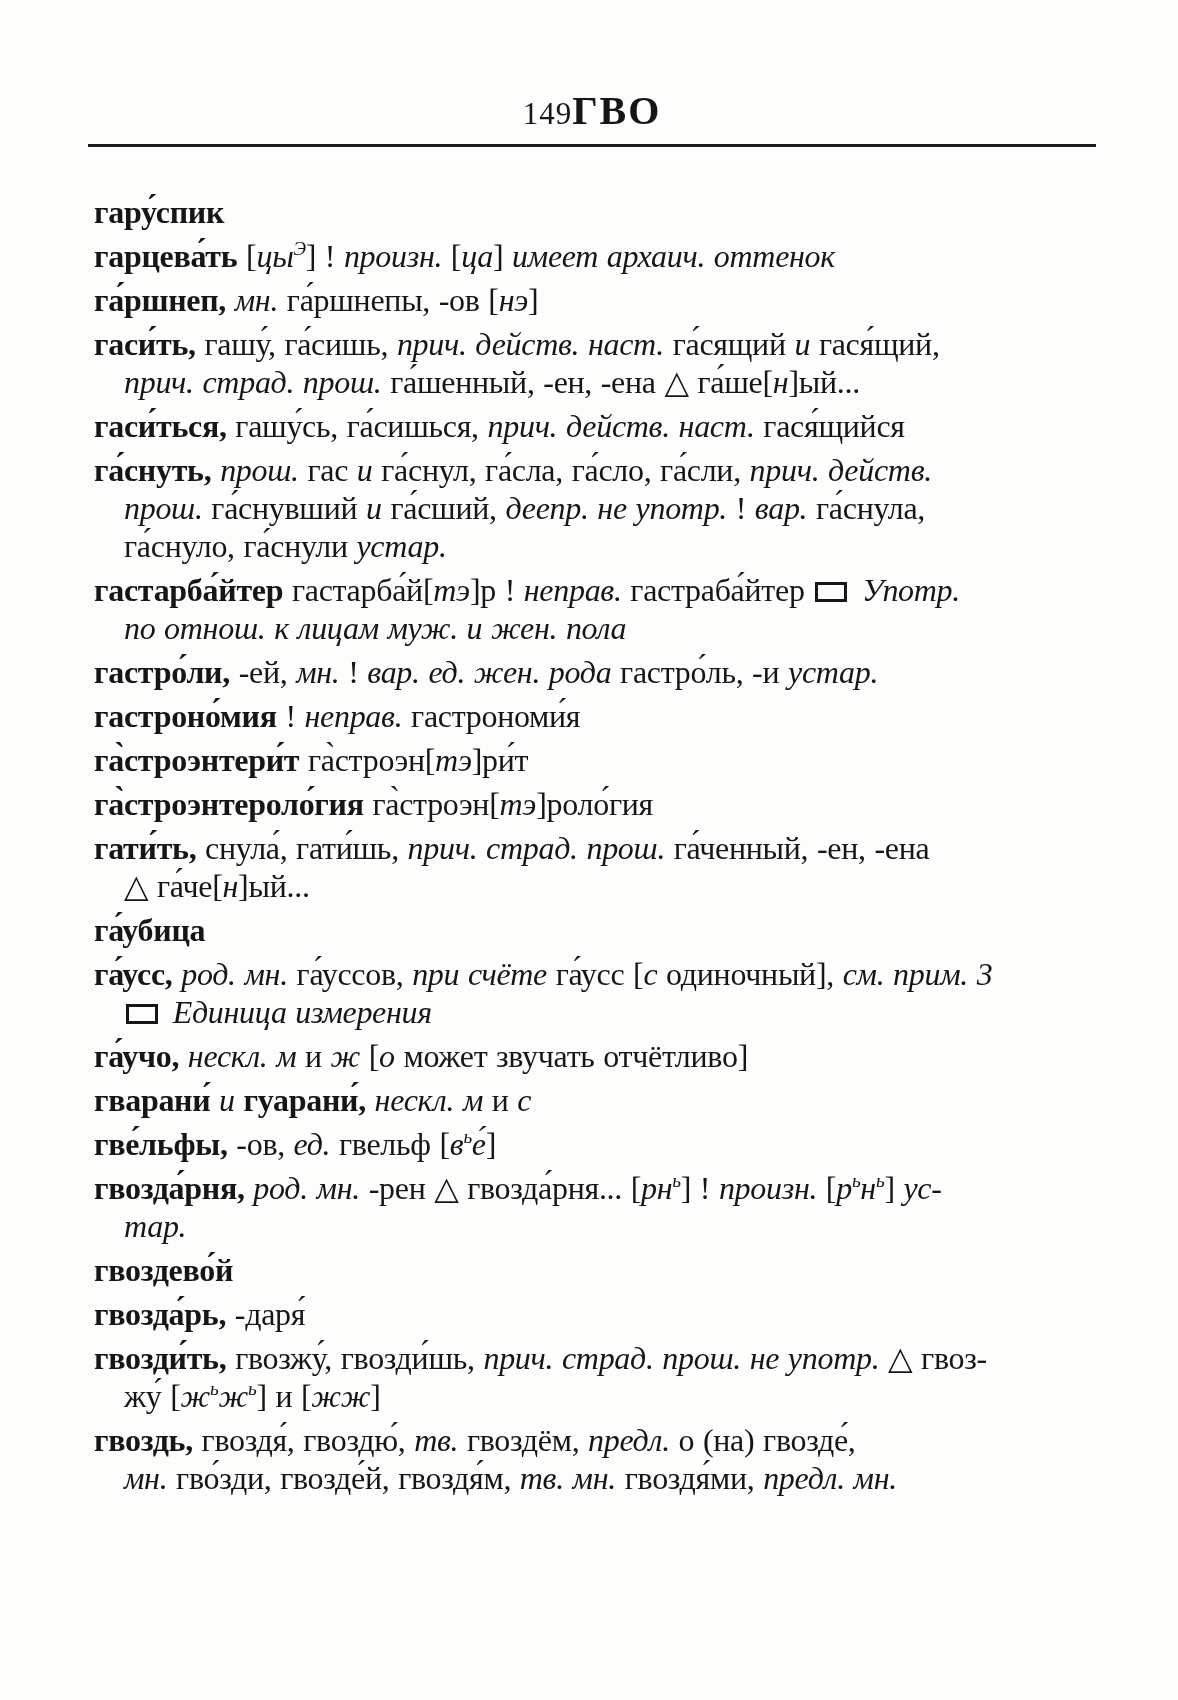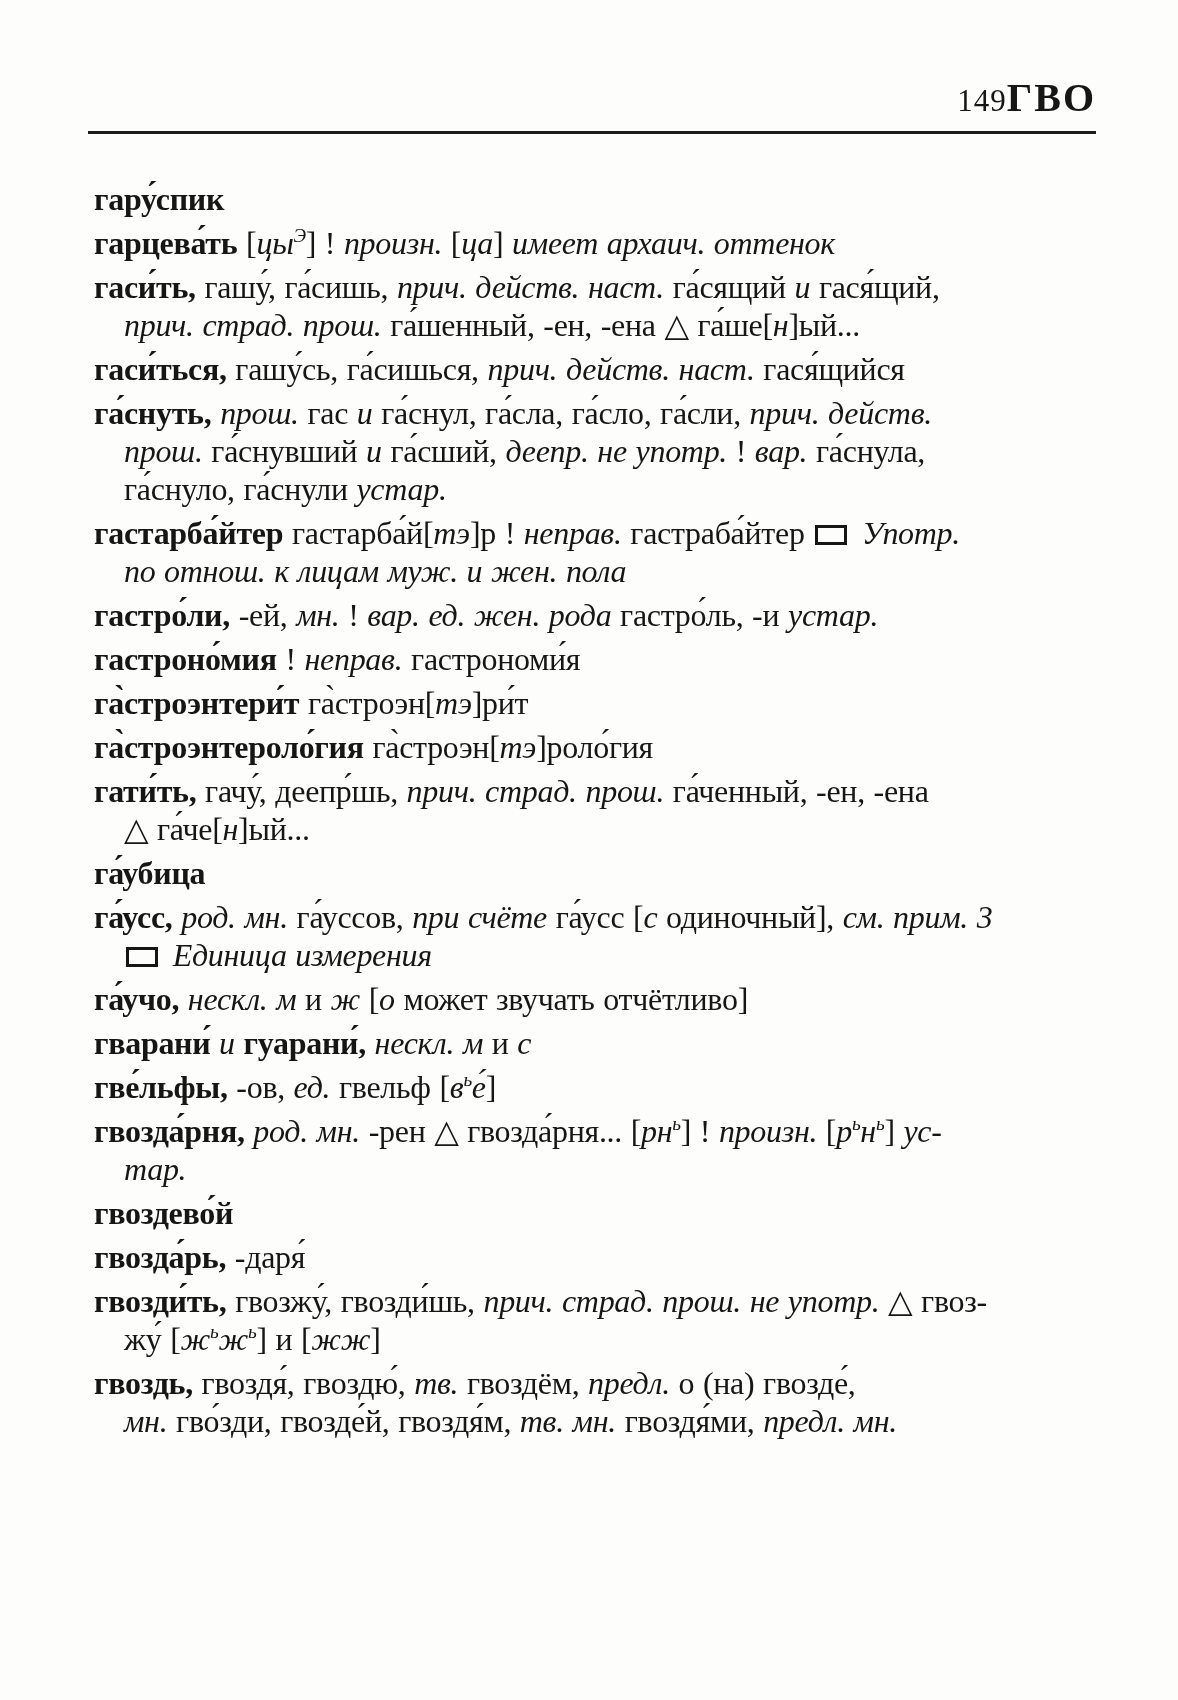--- a/index.html
+++ b/index.html
@@ -11,31 +11,32 @@
     overflow:hidden;
   }
   .page{
     position:relative;
     width:1178px;height:1700px;
     box-sizing:border-box;
     padding:74px 82px 0 88px;
   }
   .header{
     display:flex;
-    justify-content:flex-end;
+    justify-content:center;
     align-items:baseline;
   }
   .pagenum{
     font-size:31px;
     letter-spacing:1px;
   }
   .guide{
     font-size:40px;
     font-weight:bold;
     letter-spacing:2px;
+    margin-top:13px;
   }
   .rule{
     margin-top:10px;
     height:0;
     border-top:3px solid #1c1c1c;
   }
   .body{
     margin-top:46px;
   }
   .entry{
@@ -65,29 +66,30 @@
 
 <div class="page">
   <div class="header">
     <span class="pagenum">149</span>
     <span class="guide">ГВО</span>
   </div>
   <div class="rule"></div>
   <div class="body" id="entries">
       <p class="entry"><span class="r-b">гару́спик</span></p>
       <p class="entry"><span class="r-b">гарцева́ть </span><span class="r-n">[</span><span class="r-i">цы</span><span class="r-si">Э</span><span class="r-n">] ! </span><span class="r-i">произн.</span><span class="r-n"> [</span><span class="r-i">ца</span><span class="r-n">] </span><span class="r-i">имеет архаич. оттенок</span></p>
+      <p class="entry"><span class="r-b">га́ршнеп, </span><span class="r-i">мн.</span><span class="r-n"> га́ршнепы, -ов [</span><span class="r-i">нэ</span><span class="r-n">]</span></p>
       <p class="entry"><span class="r-b">гаси́ть, </span><span class="r-n">гашу́, га́сишь, </span><span class="r-i">прич. действ. наст.</span><span class="r-n"> га́сящий </span><span class="r-i">и</span><span class="r-n"> гася́щий,</span><br><span class="r-i">прич. страд. прош.</span><span class="r-n"> га́шенный, -ен, -ена △ га́ше[</span><span class="r-i">н</span><span class="r-n">]ый...</span></p>
       <p class="entry"><span class="r-b">гаси́ться, </span><span class="r-n">гашу́сь, га́сишься, </span><span class="r-i">прич. действ. наст.</span><span class="r-n"> гася́щийся</span></p>
       <p class="entry"><span class="r-b">га́снуть, </span><span class="r-i">прош.</span><span class="r-n"> гас </span><span class="r-i">и</span><span class="r-n"> га́снул, га́сла, га́сло, га́сли, </span><span class="r-i">прич. действ.</span><br><span class="r-i">прош.</span><span class="r-n"> га́снувший </span><span class="r-i">и</span><span class="r-n"> га́сший, </span><span class="r-i">деепр. не употр.</span><span class="r-n"> ! </span><span class="r-i">вар.</span><span class="r-n"> га́снула,</span><br><span class="r-n">га́снуло, га́снули </span><span class="r-i">устар.</span></p>
       <p class="entry"><span class="r-b">гастарба́йтер </span><span class="r-n">гастарба́й[</span><span class="r-i">тэ</span><span class="r-n">]р ! </span><span class="r-i">неправ.</span><span class="r-n"> гастраба́йтер </span><span class="box"></span><span class="r-i"> Употр.</span><br><span class="r-i">по отнош. к лицам муж. и жен. пола</span></p>
       <p class="entry"><span class="r-b">гастро́ли, </span><span class="r-n">-ей, </span><span class="r-i">мн.</span><span class="r-n"> ! </span><span class="r-i">вар. ед. жен. рода</span><span class="r-n"> гастро́ль, -и </span><span class="r-i">устар.</span></p>
       <p class="entry"><span class="r-b">гастроно́мия</span><span class="r-n"> ! </span><span class="r-i">неправ.</span><span class="r-n"> гастрономи́я</span></p>
       <p class="entry"><span class="r-b">га̀строэнтери́т</span><span class="r-n"> га̀строэн[</span><span class="r-i">тэ</span><span class="r-n">]ри́т</span></p>
       <p class="entry"><span class="r-b">га̀строэнтероло́гия</span><span class="r-n"> га̀строэн[</span><span class="r-i">тэ</span><span class="r-n">]роло́гия</span></p>
-      <p class="entry"><span class="r-b">гати́ть, </span><span class="r-n">гачу́, деепр́шь, </span><span class="r-i">прич. страд. прош.</span><span class="r-n"> га́ченный, -ен, -ена</span><br><span class="r-n">△ га́че[</span><span class="r-i">н</span><span class="r-n">]ый...</span></p>
+      <p class="entry"><span class="r-b">гати́ть, </span><span class="r-n">снула́, гати́шь, </span><span class="r-i">прич. страд. прош.</span><span class="r-n"> га́ченный, -ен, -ена</span><br><span class="r-n">△ га́че[</span><span class="r-i">н</span><span class="r-n">]ый...</span></p>
       <p class="entry"><span class="r-b">га́убица</span></p>
       <p class="entry"><span class="r-b">га́усс, </span><span class="r-i">род. мн.</span><span class="r-n"> га́уссов, </span><span class="r-i">при счёте</span><span class="r-n"> га́усс [</span><span class="r-i">с</span><span class="r-n"> одиночный], </span><span class="r-i">см. прим. 3</span><br><span class="box"></span><span class="r-i"> Единица измерения</span></p>
       <p class="entry"><span class="r-b">га́учо, </span><span class="r-i">нескл. м</span><span class="r-n"> и </span><span class="r-i">ж</span><span class="r-n"> [</span><span class="r-i">о</span><span class="r-n"> может звучать отчётливо]</span></p>
       <p class="entry"><span class="r-b">гварани́ </span><span class="r-i">и</span><span class="r-b"> гуарани́, </span><span class="r-i">нескл. м</span><span class="r-n"> и </span><span class="r-i">с</span></p>
       <p class="entry"><span class="r-b">гве́льфы, </span><span class="r-n">-ов, </span><span class="r-i">ед.</span><span class="r-n"> гвельф [</span><span class="r-i">в</span><span class="r-si">ь</span><span class="r-i">е́</span><span class="r-n">]</span></p>
       <p class="entry"><span class="r-b">гвозда́рня, </span><span class="r-i">род. мн.</span><span class="r-n"> -рен △ гвозда́рня... [</span><span class="r-i">рн</span><span class="r-si">ь</span><span class="r-n">] ! </span><span class="r-i">произн.</span><span class="r-n"> [</span><span class="r-i">р</span><span class="r-si">ь</span><span class="r-i">н</span><span class="r-si">ь</span><span class="r-n">] </span><span class="r-i">ус-</span><br><span class="r-i">тар.</span></p>
       <p class="entry"><span class="r-b">гвоздево́й</span></p>
       <p class="entry"><span class="r-b">гвозда́рь, </span><span class="r-n">-даря́</span></p>
       <p class="entry"><span class="r-b">гвозди́ть, </span><span class="r-n">гвозжу́, гвозди́шь, </span><span class="r-i">прич. страд. прош. не употр.</span><span class="r-n"> △ гвоз-</span><br><span class="r-n">жу́ [</span><span class="r-i">ж</span><span class="r-si">ь</span><span class="r-i">ж</span><span class="r-si">ь</span><span class="r-n">] и [</span><span class="r-i">жж</span><span class="r-n">]</span></p>
       <p class="entry"><span class="r-b">гвоздь, </span><span class="r-n">гвоздя́, гвоздю́, </span><span class="r-i">тв.</span><span class="r-n"> гвоздём, </span><span class="r-i">предл.</span><span class="r-n"> о (на) гвозде́,</span><br><span class="r-i">мн.</span><span class="r-n"> гво́зди, гвозде́й, гвоздя́м, </span><span class="r-i">тв. мн.</span><span class="r-n"> гвоздя́ми, </span><span class="r-i">предл. мн.</span></p>

